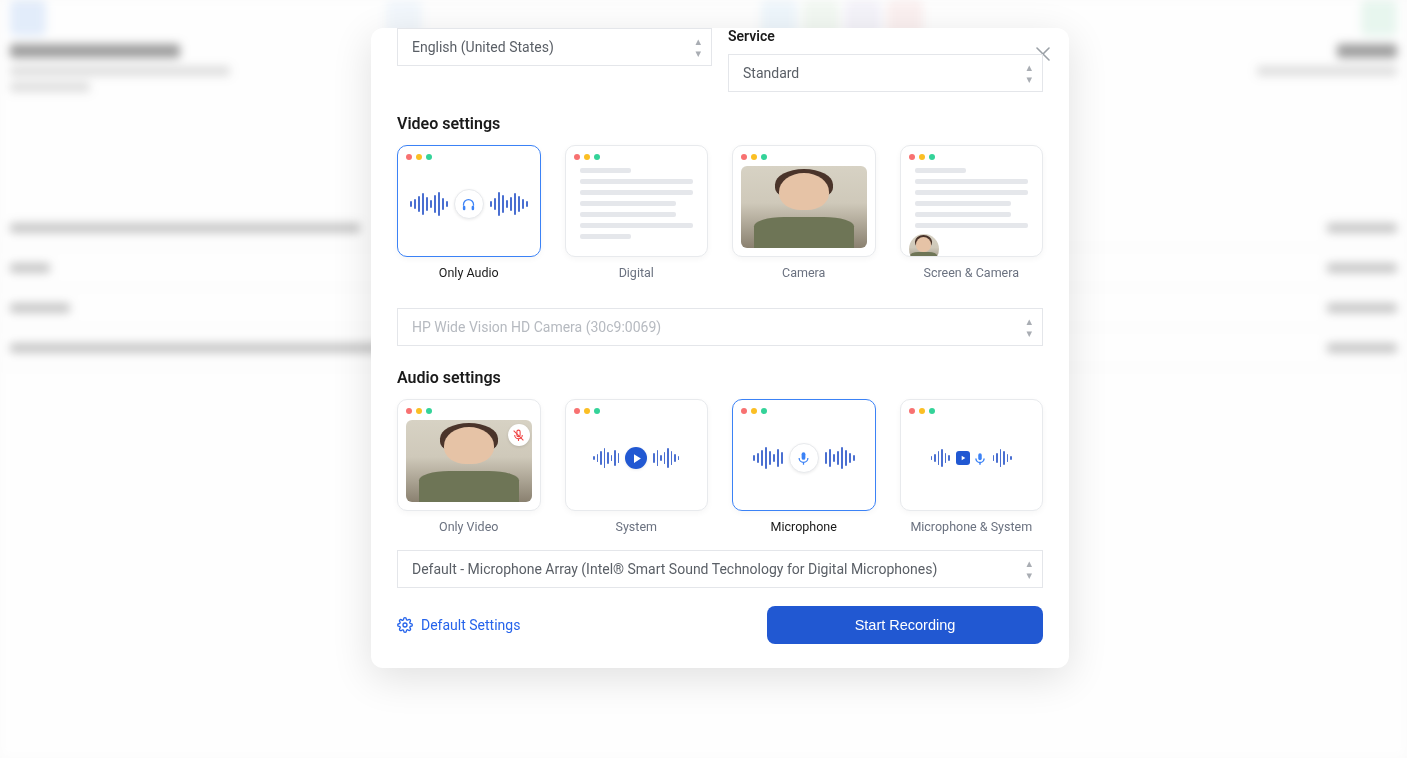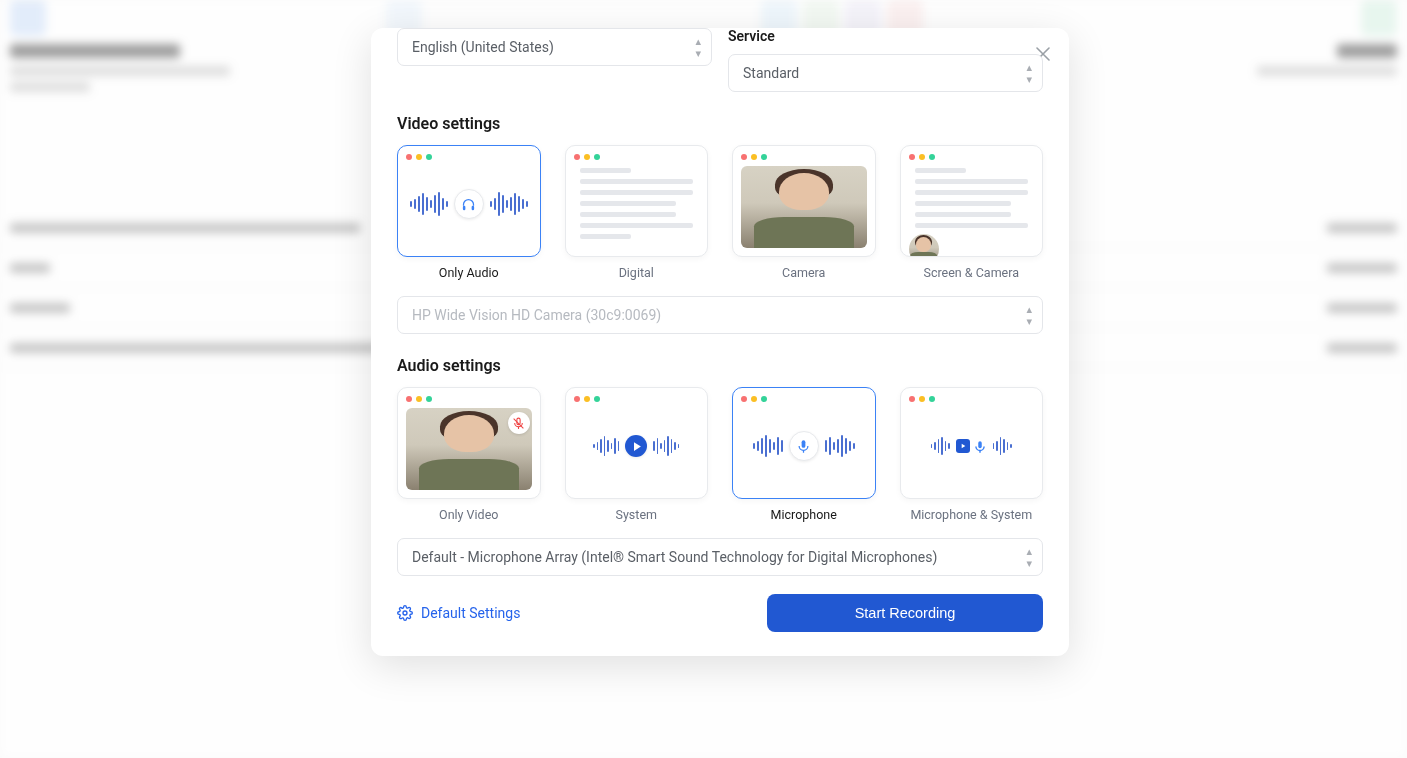--- a/index.html
+++ b/index.html
@@ -79,31 +79,31 @@
   }
   .label {
     font-size: 14px;
     font-weight: 600;
     color: #1a1a1a;
     margin-bottom: 10px;
   }
   .select {
     position: relative;
     border: 1px solid #e4e6ea;
-    border-radius: 7px;
+    border-radius: 0;
     height: 38px;
     display: flex;
     align-items: center;
     padding: 0 30px 0 14px;
     font-size: 14px;
     color: #5a5f66;
     cursor: pointer;
     background: #fff;
   }
-  .select.disabled { color: #b6bac0; }
+  .select.disabled { color: #b6bac0; margin-top: 12px; }
   .select .chev {
     position: absolute;
     right: 10px;
     top: 50%;
     transform: translateY(-50%);
     color: #a9adb3;
     font-size: 11px;
     line-height: 1;
     display: flex;
     flex-direction: column;

